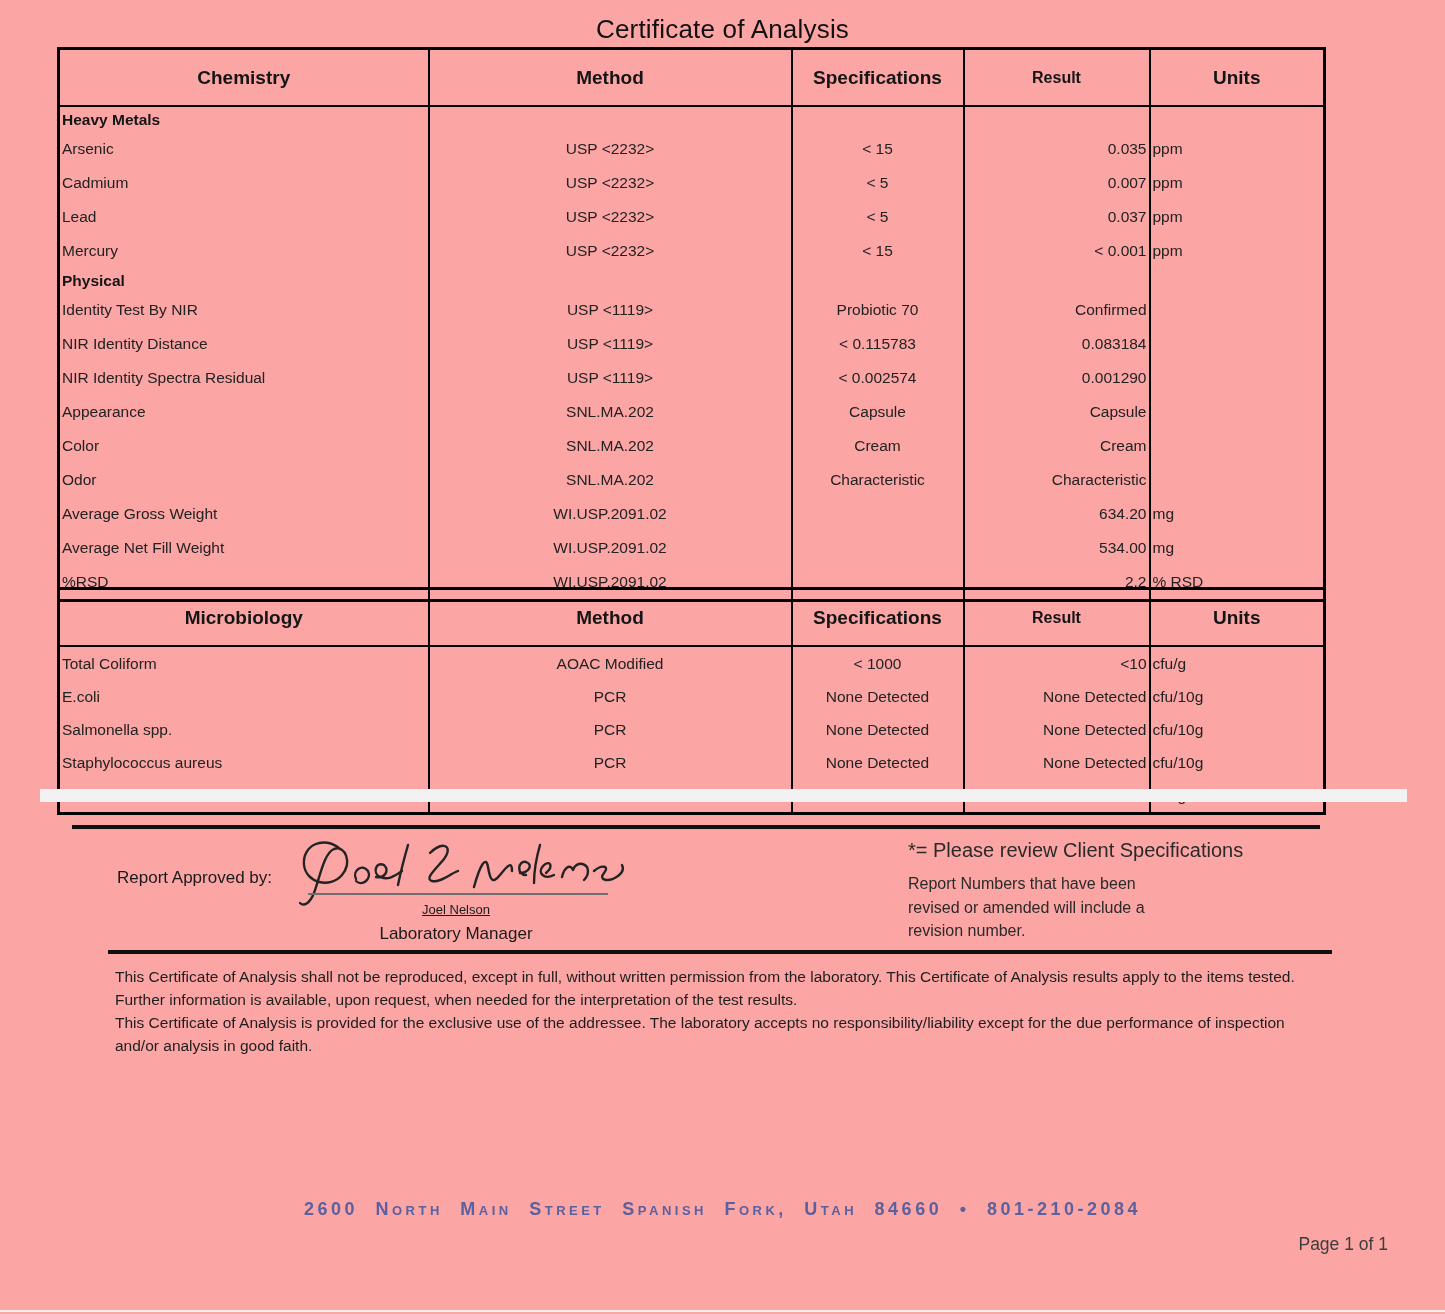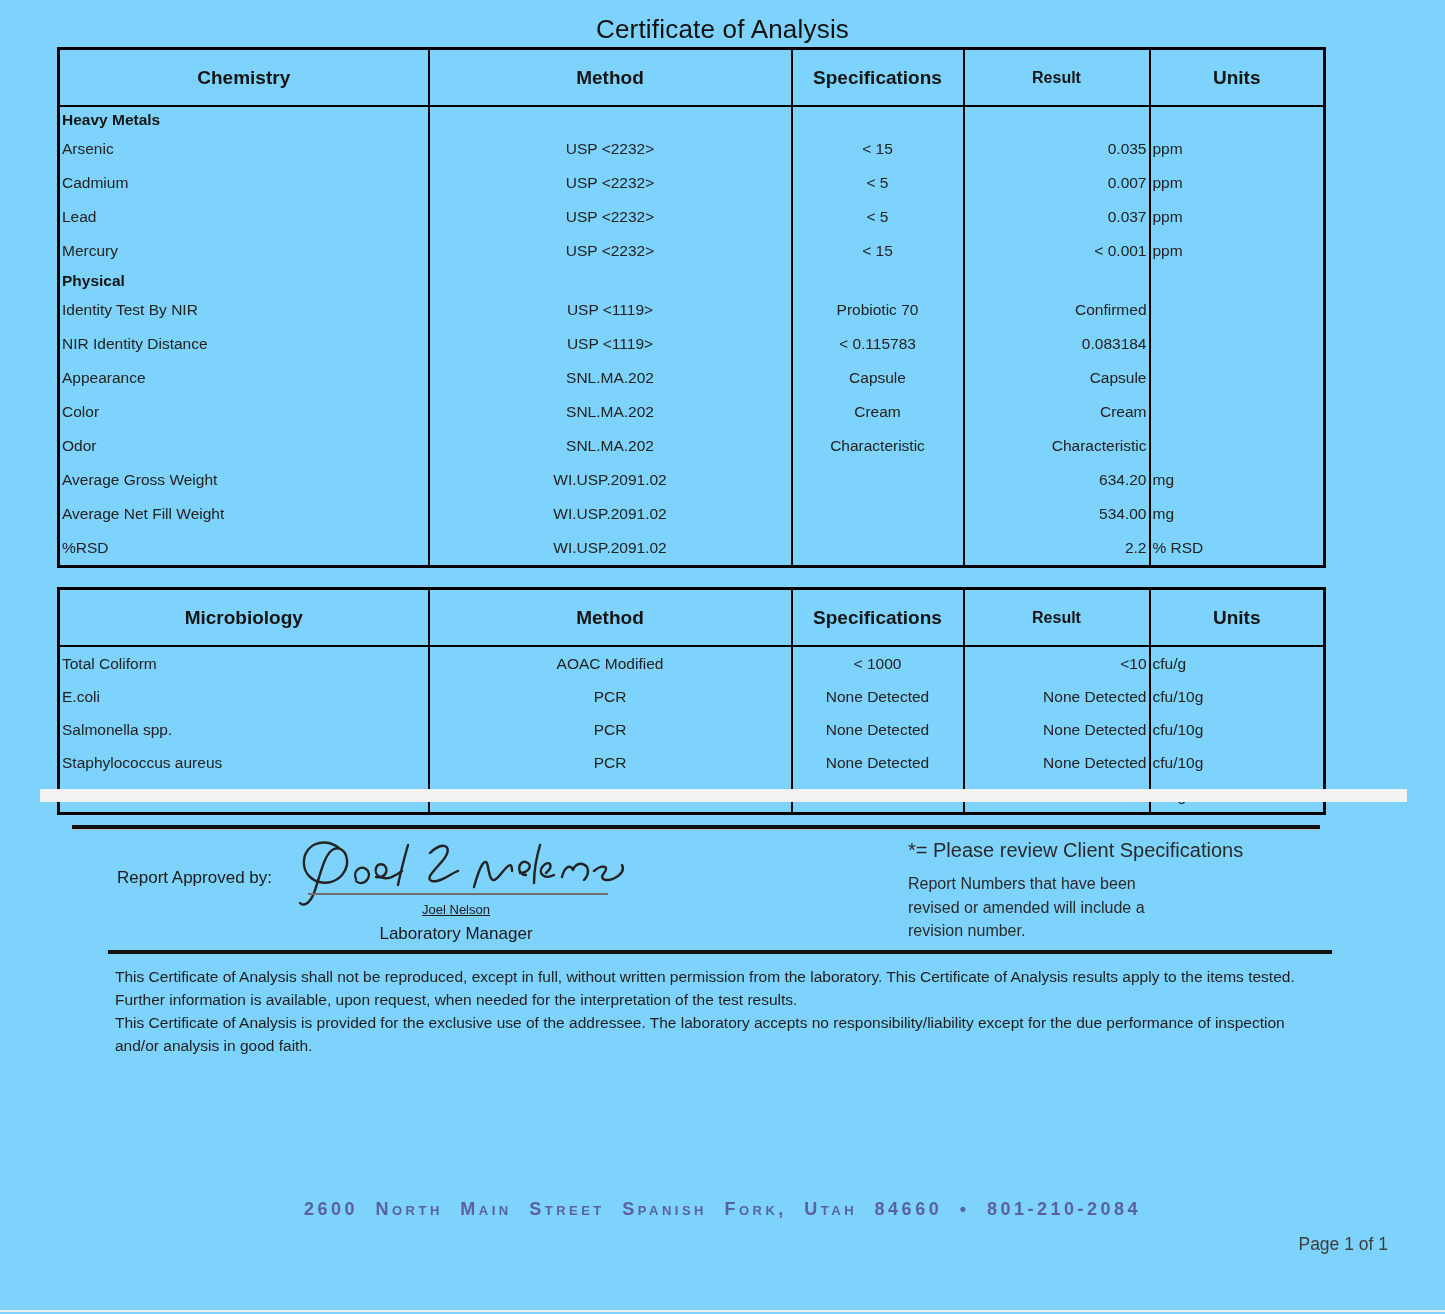--- a/index.html
+++ b/index.html
@@ -1,17 +1,17 @@
 <!DOCTYPE html>
 <html><head>
 <meta charset="utf-8">
 <style>
   html,body { margin:0; padding:0; background:#fff; }
   .page {
-    position:relative; width:1445px; height:1314px; background:#7dd3fc;
+    position:relative; width:1445px; height:1314px; background:#fca5a5;
     font-family:"Liberation Sans", sans-serif; color:#1c1c1c; overflow:hidden;
   }
   .doc-title {
     position:absolute; top:14px; left:0; width:1445px; text-align:center;
     font-size:26px; color:#111; letter-spacing:0.2px;
   }
   table.coa {
     position:absolute; left:57px; width:1266px;
     border-collapse:collapse; table-layout:fixed;
     border:3px solid #000;
@@ -127,20 +127,27 @@
           <td class="c5"></td>
         </tr>
         <tr>
           <td class="c1">NIR Identity Distance</td>
           <td class="c2">USP &lt;1119&gt;</td>
           <td class="c3">&lt; 0.115783</td>
           <td class="c4">0.083184</td>
           <td class="c5"></td>
         </tr>
         <tr>
+          <td class="c1">NIR Identity Spectra Residual</td>
+          <td class="c2">USP &lt;1119&gt;</td>
+          <td class="c3">&lt; 0.002574</td>
+          <td class="c4">0.001290</td>
+          <td class="c5"></td>
+        </tr>
+        <tr>
           <td class="c1">Appearance</td>
           <td class="c2">SNL.MA.202</td>
           <td class="c3">Capsule</td>
           <td class="c4">Capsule</td>
           <td class="c5"></td>
         </tr>
         <tr>
           <td class="c1">Color</td>
           <td class="c2">SNL.MA.202</td>
           <td class="c3">Cream</td>

